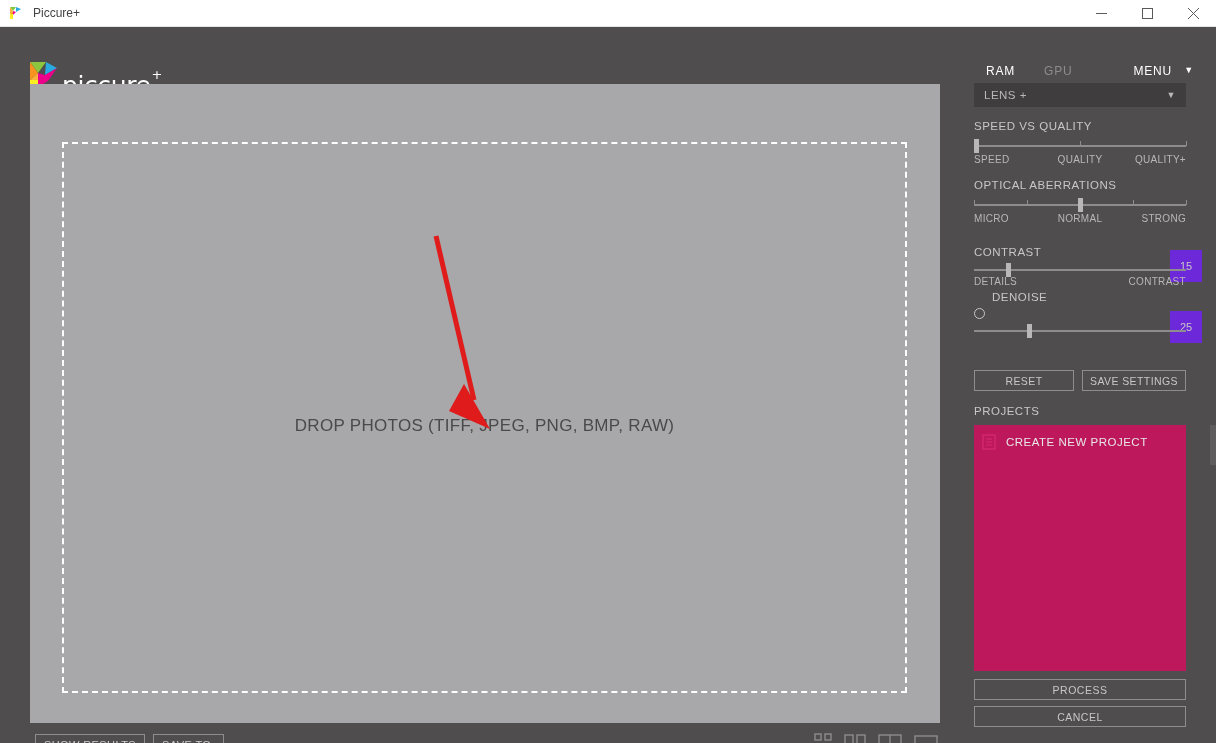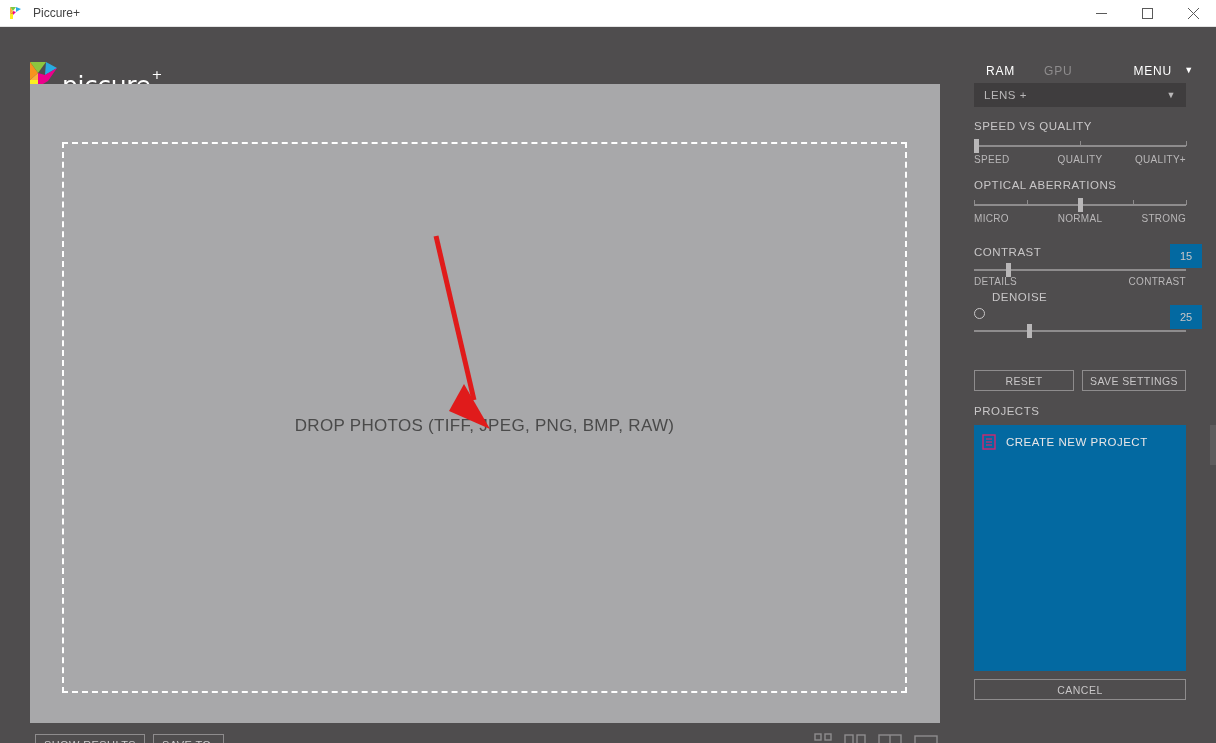--- a/index.html
+++ b/index.html
@@ -137,40 +137,40 @@
   .scale-row {
     position: absolute; left: 14px; width: 212px;
     font-size: 10px; color: #b9b7b8; letter-spacing: 0.3px;
   }
   .scale-row span { position: absolute; white-space: nowrap; text-align: right; }
   .sr-l { left: 0; }
   .sr-c { left: 50%; transform: translateX(-50%); }
   .sr-r { right: 0; }
 
   .value-box {
-    position: absolute; right: 14px; width: 32px; height: 24px;
-    background: #0369a1; color: #c8c6c7; font-size: 11px;
-    display: flex; align-items: center; justify-content: center;
+    position: absolute; right: 14px; width: 32px; height: 32px;
+    background: #6d28d9; color: #c8c6c7; font-size: 11px;
+    display: flex; align-items: center; justify-content: center; margin-top: 6px;
   }
   .radio {
     position: absolute; left: 14px; width: 11px; height: 11px;
     border: 1.5px solid #c8c6c7; border-radius: 50%;
   }
 
   .btn-row { position: absolute; left: 14px; top: 343px; display: flex; gap: 8px; }
   .side-btn {
     border: 1px solid #8e8c8d; color: #c8c6c7; background: transparent;
     height: 21px; font-size: 10.5px; letter-spacing: 0.4px;
     display: flex; align-items: center; justify-content: center;
     font-family: "Liberation Sans", sans-serif;
   }
 
   .projects-panel {
     position: absolute; left: 14px; top: 398px; width: 212px; height: 246px;
-    background: #0369a1;
+    background: #be185d;
   }
   .proj-item {
     position: absolute; left: 8px; top: 9px; display: flex;
     align-items: center; gap: 10px;
   }
   .proj-label { color: #e8e6e7; font-size: 11.5px; letter-spacing: 0.5px; }
   .scrollbar {
     position: absolute; right: 0; top: 398px; width: 6px; height: 246px;
   }
   .scroll-thumb { position: absolute; top: 0; width: 6px; height: 40px; background: #5e5c5d; }
@@ -373,18 +373,19 @@
           <line x1="4" y1="11" x2="10" y2="11" stroke="#d4276e" stroke-width="1.2"></line>
         </svg>
         <span class="proj-label">CREATE NEW PROJECT</span>
       </div>
     </div>
     <div class="scrollbar">
       <div class="scroll-thumb"></div>
     </div>
 
     <div class="bottom-actions">
+      <button class="wide-btn">PROCESS</button>
       <button class="wide-btn">CANCEL</button>
     </div>
   </div>
 
 
 </div>
 
 </body></html>

